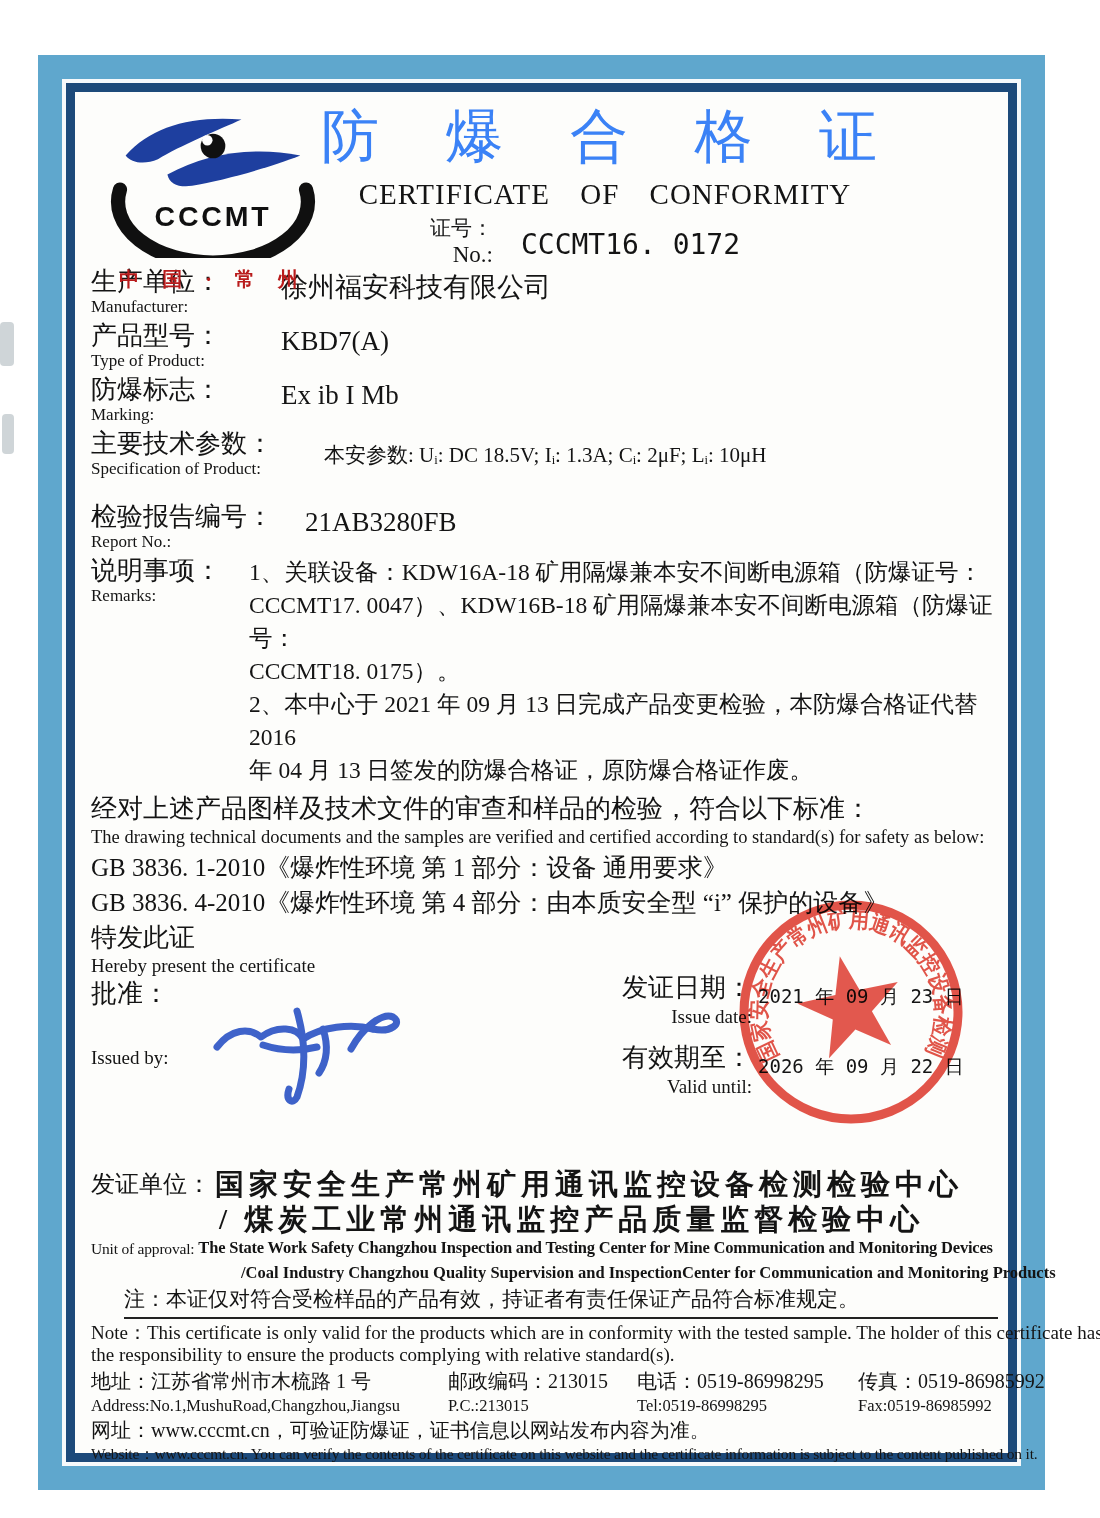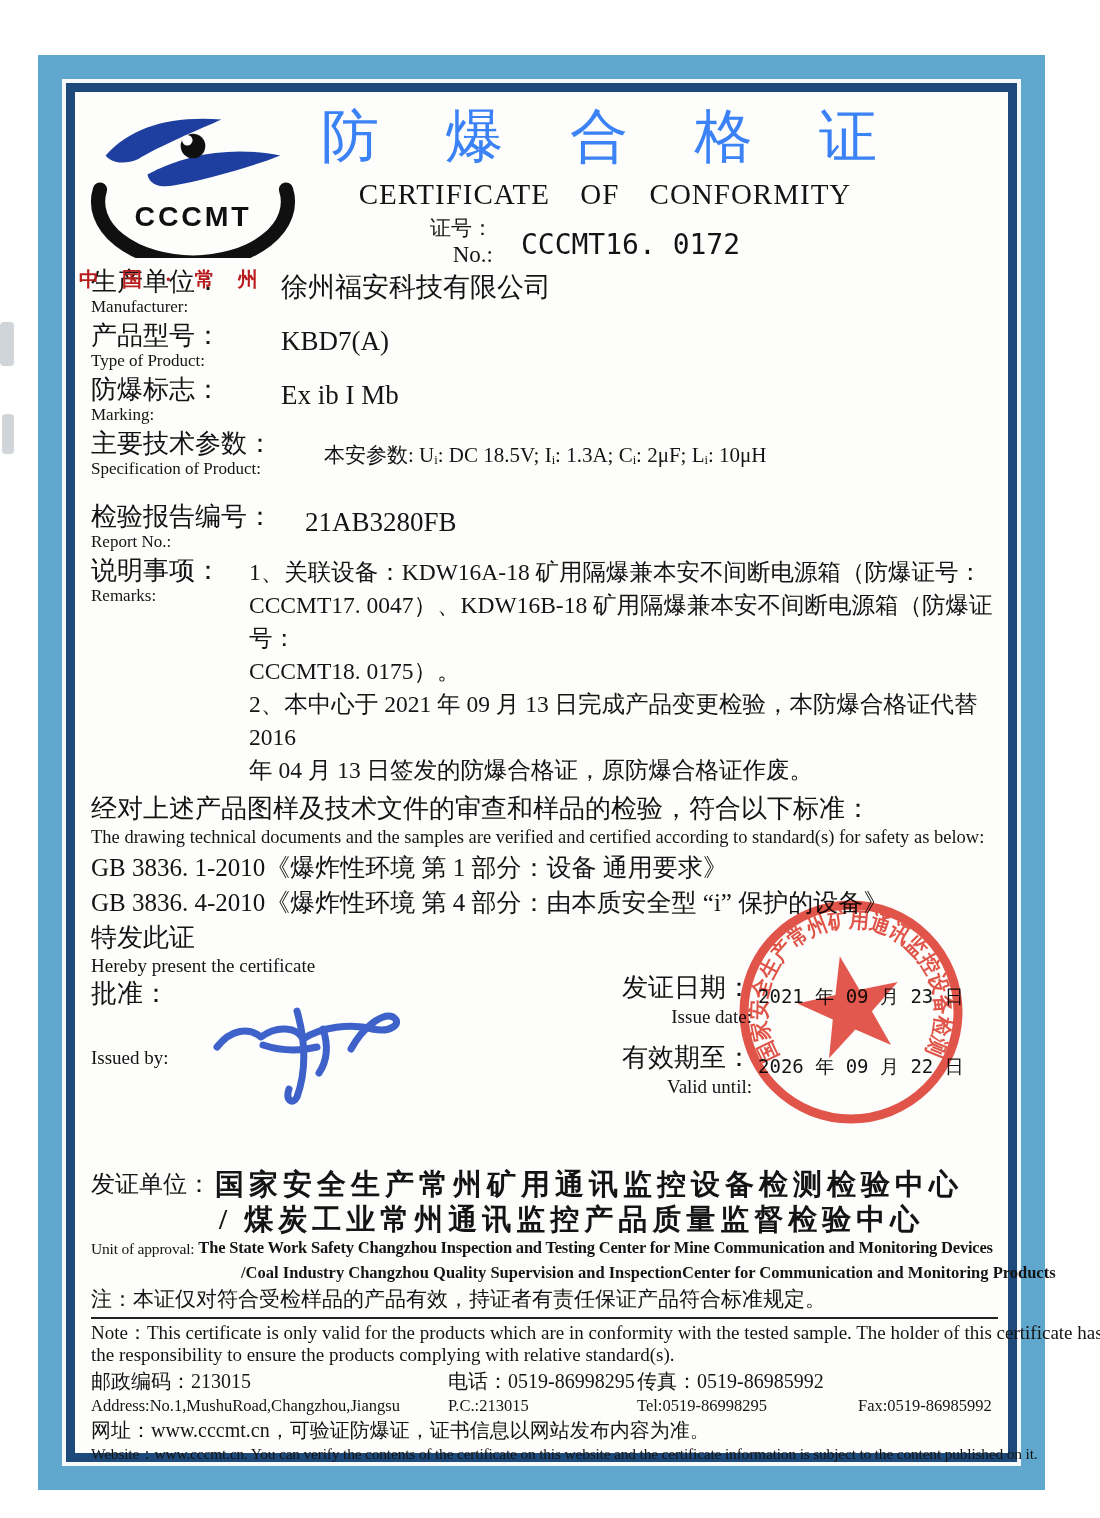--- a/index.html
+++ b/index.html
@@ -10,21 +10,21 @@
   .a2{left:2px;top:414px;width:12px;height:40px;}
 
   
   .frame{position:absolute;left:38px;top:55px;right:55px;bottom:28px;
          border:24px solid #5fa7cd;background:#5fa7cd;}
   .frame-inner{position:absolute;inset:0;border:4px solid #f6f9fb;}
   .frame-inner2{position:absolute;inset:0;border:9px solid #1d4a7a;background:#fdfdfb;}
   .content{position:absolute;inset:0;}
 
   
-  .logo-block{position:absolute;left:4px;top:16px;width:228px;}
+  .logo-block{position:absolute;left:24px;top:16px;width:228px;text-align:center;}
   .logo-region{margin-top:4px;font-size:20px;letter-spacing:9px;font-weight:bold;color:#b91c1c;}
 
   
   .header{position:absolute;left:210px;top:6px;width:640px;text-align:center;}
   .title{font-size:58px;letter-spacing:26px;white-space:nowrap;color:#3b82f6;margin-left:14px;}
   .subtitle{margin-top:2px;font-size:29px;word-spacing:22px;letter-spacing:1px;white-space:nowrap;}
   .certno-row{margin-top:3px;display:flex;justify-content:center;align-items:center;margin-right:40px;}
   .certno-labels{text-align:right;}
   .certno-labels .cn{font-size:21px;}
   .certno-labels .en{font-size:23px;}
@@ -67,21 +67,21 @@
   .apr-row1{display:flex;align-items:flex-end;white-space:nowrap;line-height:36px;}
   .apr-label{font-size:24px;flex:none;}
   .apr-cn{font-size:29px;font-weight:bold;letter-spacing:5px;margin-left:4px;}
   .apr-cn2{font-size:29px;font-weight:bold;letter-spacing:5px;line-height:34px;padding-left:128px;white-space:nowrap;}
   .apr-en1{display:flex;white-space:nowrap;font-size:16.5px;line-height:24px;letter-spacing:-0.2px;}
   .apr-en-label{font-size:15.5px;flex:none;padding-top:1px;}
   .apr-en-text{font-weight:bold;margin-left:4px;}
   .apr-en2{font-weight:bold;font-size:16.5px;line-height:23px;padding-left:150px;white-space:nowrap;}
 
   .note{margin-top:2px;}
-  .note-cn{font-size:21px;line-height:26px;padding-bottom:5px;border-bottom:2px solid #222;}
+  .note-cn{font-size:21px;line-height:26px;padding-bottom:5px;border-bottom:2px solid #222;margin-left:33px;}
   .note-en{font-size:19px;line-height:23px;margin-top:2px;white-space:nowrap;}
   .note-en2{font-size:19px;line-height:22px;}
 
   .contact{margin-top:3px;}
   .crow{display:grid;grid-template-columns:357px 189px 221px auto;white-space:nowrap;}
   .crow.cnr{font-size:20px;line-height:25px;}
   .crow.enr{font-size:16.5px;line-height:23px;}
   .web-cn{font-size:20px;line-height:26px;white-space:nowrap;}
   .web-en{font-size:15.5px;line-height:22px;white-space:nowrap;letter-spacing:-0.2px;}
 </style>
@@ -202,20 +202,21 @@
         </div>
 
         <div class="note">
           <div class="note-cn">注：本证仅对符合受检样品的产品有效，持证者有责任保证产品符合标准规定。</div>
           <div class="note-en">Note：This certificate is only valid for the products which are in conformity with the tested sample. The holder of this certificate has</div>
           <div class="note-en2">the responsibility to ensure the products complying with relative standard(s).</div>
         </div>
 
         <div class="contact">
           <div class="crow cnr">
+            <div>地址：江苏省常州市木梳路 1 号</div>
             <div>邮政编码：213015</div>
             <div>电话：0519-86998295</div>
             <div>传真：0519-86985992</div>
           </div>
           <div class="crow enr">
             <div>Address:No.1,MushuRoad,Changzhou,Jiangsu</div>
             <div>P.C.:213015</div>
             <div>Tel:0519-86998295</div>
             <div>Fax:0519-86985992</div>
           </div>

